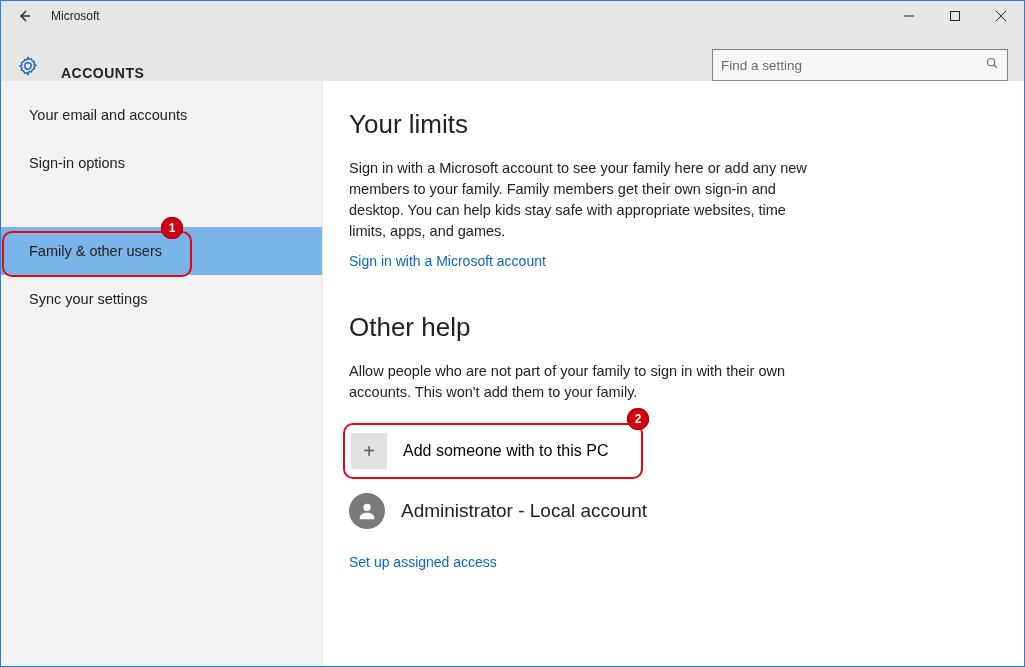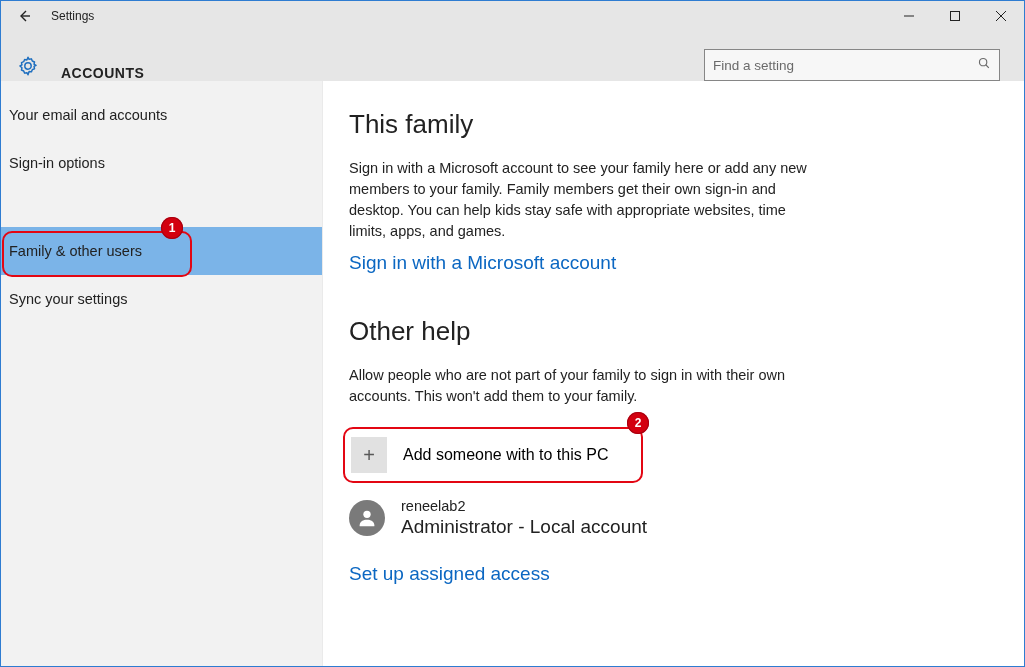--- a/index.html
+++ b/index.html
@@ -47,21 +47,21 @@
     color: #222; margin-left: 22px;
   }
   .search-wrap {
     margin-left: auto;
     width: 296px; height: 32px;
     background: #f7f7f7;
     border: 1px solid #868686;
     display: flex; align-items: center;
     padding: 0 8px;
     position: relative;
-    margin-right: 12px;
+    margin-right: 4px;
   }
   .search-input {
     flex: 1; border: none; outline: none;
     background: transparent;
     font-size: 13.5px; color: #666;
     font-family: inherit;
   }
   .search-input::placeholder { color: #6a6a6a; }
   .search-icon { color: #6a6a6a; }
   
@@ -70,21 +70,21 @@
   }
   .sidebar {
     width: 322px; background: #f2f2f2;
     border-right: 1px solid #eaeaea;
     position: relative;
     padding-top: 10px;
   }
   .nav-item {
     height: 48px;
     display: flex; align-items: center;
-    padding-left: 8px;
+    padding-left: 28px;
     font-size: 14.5px; color: #222;
   }
   .nav-item.selected {
     background: #7bb4e8;
     margin-top: 40px;
   }
   .content {
     flex: 1;
     background: #fff;
     padding: 28px 26px 20px 26px;
@@ -95,21 +95,21 @@
     font-size: 26px; font-weight: 400; color: #222;
     margin-bottom: 18px;
   }
   .content p {
     font-size: 14.5px; color: #222;
     line-height: 1.45;
     max-width: 468px;
     margin-bottom: 10px;
   }
   .link {
-    color: #0b67c2; font-size: 19px;
+    color: #0b67c2; font-size: 14px;
     display: inline-block;
   }
   .section-gap { height: 42px; }
   .add-row {
     display: flex; align-items: center;
     padding: 6px 2px;
     position: relative;
   }
   .plus-box {
     width: 36px; height: 36px;
@@ -154,21 +154,21 @@
 
 <div class="window">
 
   <div class="titlebar">
     <div class="tb-back">
       <svg width="16" height="16" viewBox="0 0 16 16" fill="none">
         <path d="M10 3 L5 8 L10 13" stroke="#222" stroke-width="1.4" fill="none"></path>
         <path d="M5 8 H14" stroke="#222" stroke-width="1.4"></path>
       </svg>
     </div>
-    <div class="tb-title">Settings</div>
+    <div class="tb-title">Microsoft</div>
     <div class="tb-spacer"></div>
     <div class="wc">
       <svg width="10" height="10" viewBox="0 0 10 10">
           <path d="M0 5 H10" stroke="#222" stroke-width="1"></path>
         </svg>
     </div>
     <div class="wc">
       <svg width="10" height="10" viewBox="0 0 10 10">
           <rect x="0.5" y="0.5" width="9" height="9" stroke="#222" fill="none" stroke-width="1"></rect>
         </svg>
@@ -215,21 +215,21 @@
         <span>Sync your settings</span>
       </div>
 
       <div class="anno-box" style="left:1px; top:150px; width:190px; height:46px;"></div>
       <div class="anno-badge" style="left:160px; top:136px;">
           <span>1</span>
         </div>
     </div>
 
     <div class="content">
-      <h1>This family</h1>
+      <h1>Your limits</h1>
       <p>Sign in with a Microsoft account to see your family here or add any new members to your family. Family members get their own sign-in and desktop. You can help kids stay safe with appropriate websites, time limits, apps, and games.</p>
       <span class="link">Sign in with a Microsoft account</span>
 
       <div class="section-gap"></div>
 
       <h1>Other help</h1>
       <p>Allow people who are not part of your family to sign in with their own accounts. This won't add them to your family.</p>
 
       <div style="height:14px;"></div>
 
@@ -246,21 +246,20 @@
       </div>
 
       <div class="user-row">
         <div class="avatar">
           <svg width="22" height="22" viewBox="0 0 24 24" fill="#fff">
             <circle cx="12" cy="8" r="4"></circle>
             <path d="M4 20c0-4 4-6 8-6s8 2 8 6v1H4v-1z"></path>
           </svg>
         </div>
         <div class="user-text">
-          <div class="user-name">reneelab2</div>
           <div class="user-role">Administrator - Local account</div>
         </div>
       </div>
 
       <div style="height:24px;"></div>
       <span class="link">Set up assigned access</span>
     </div>
   </div>
 </div>
 

